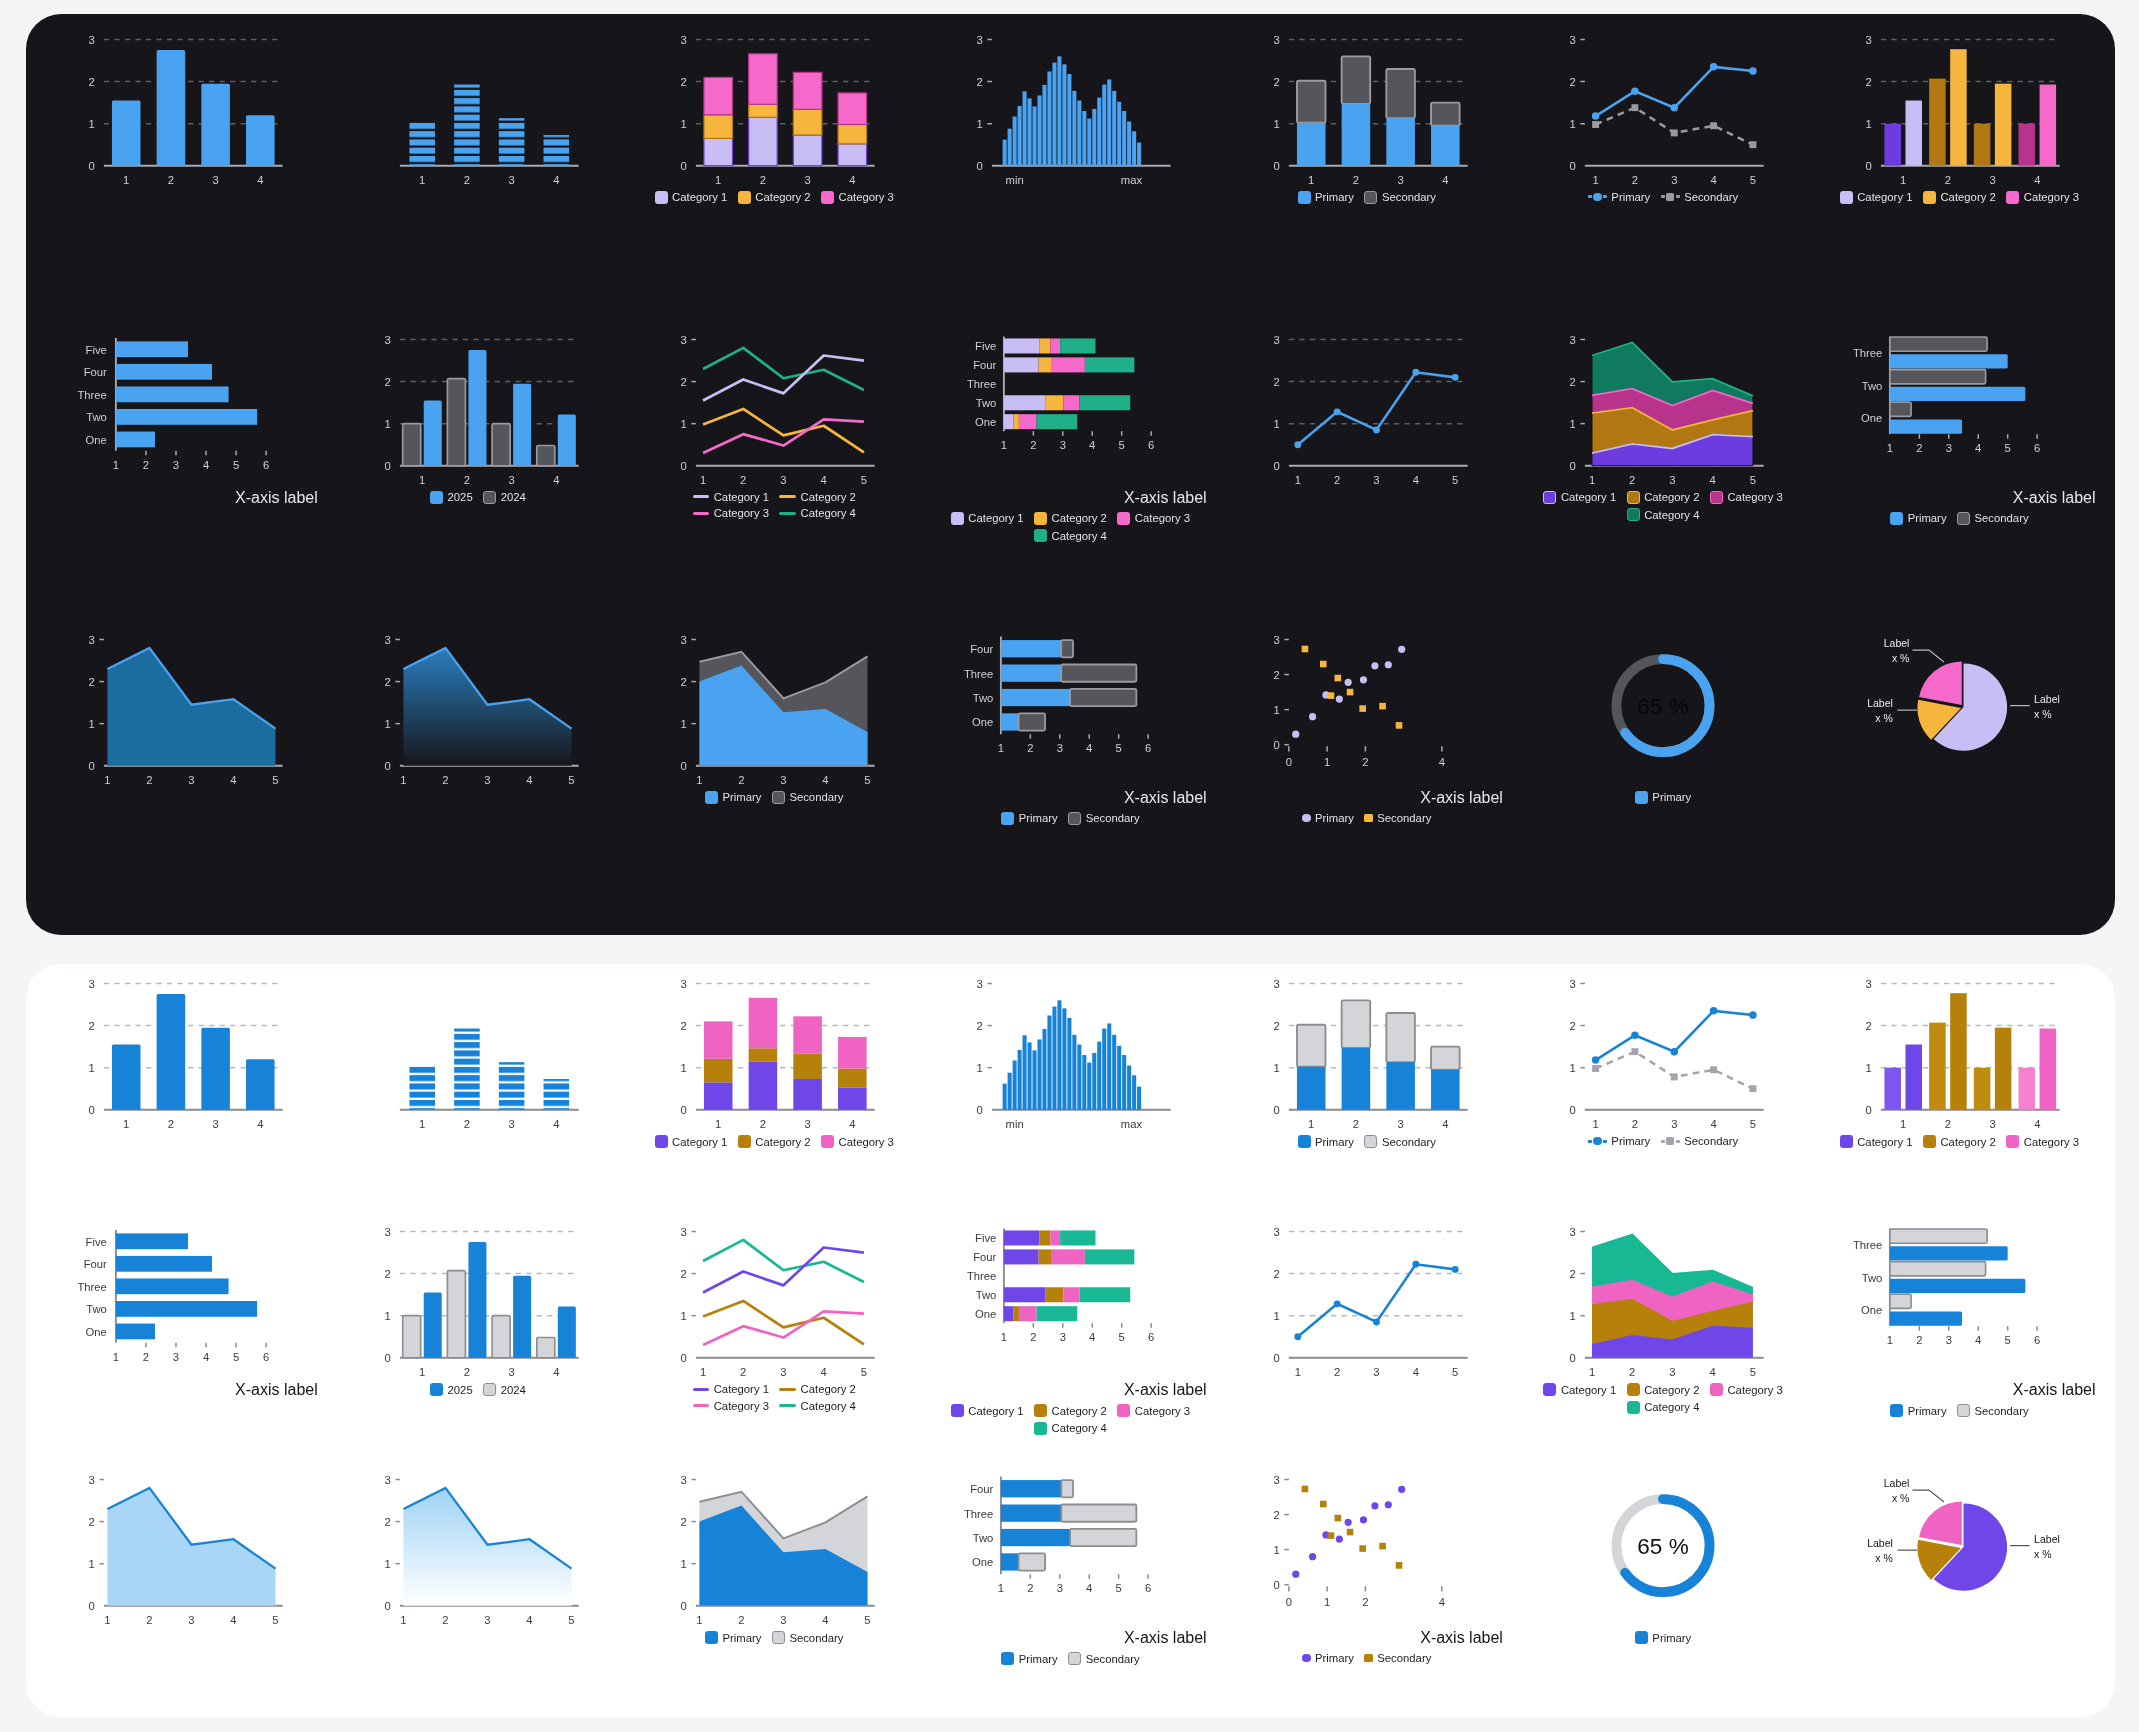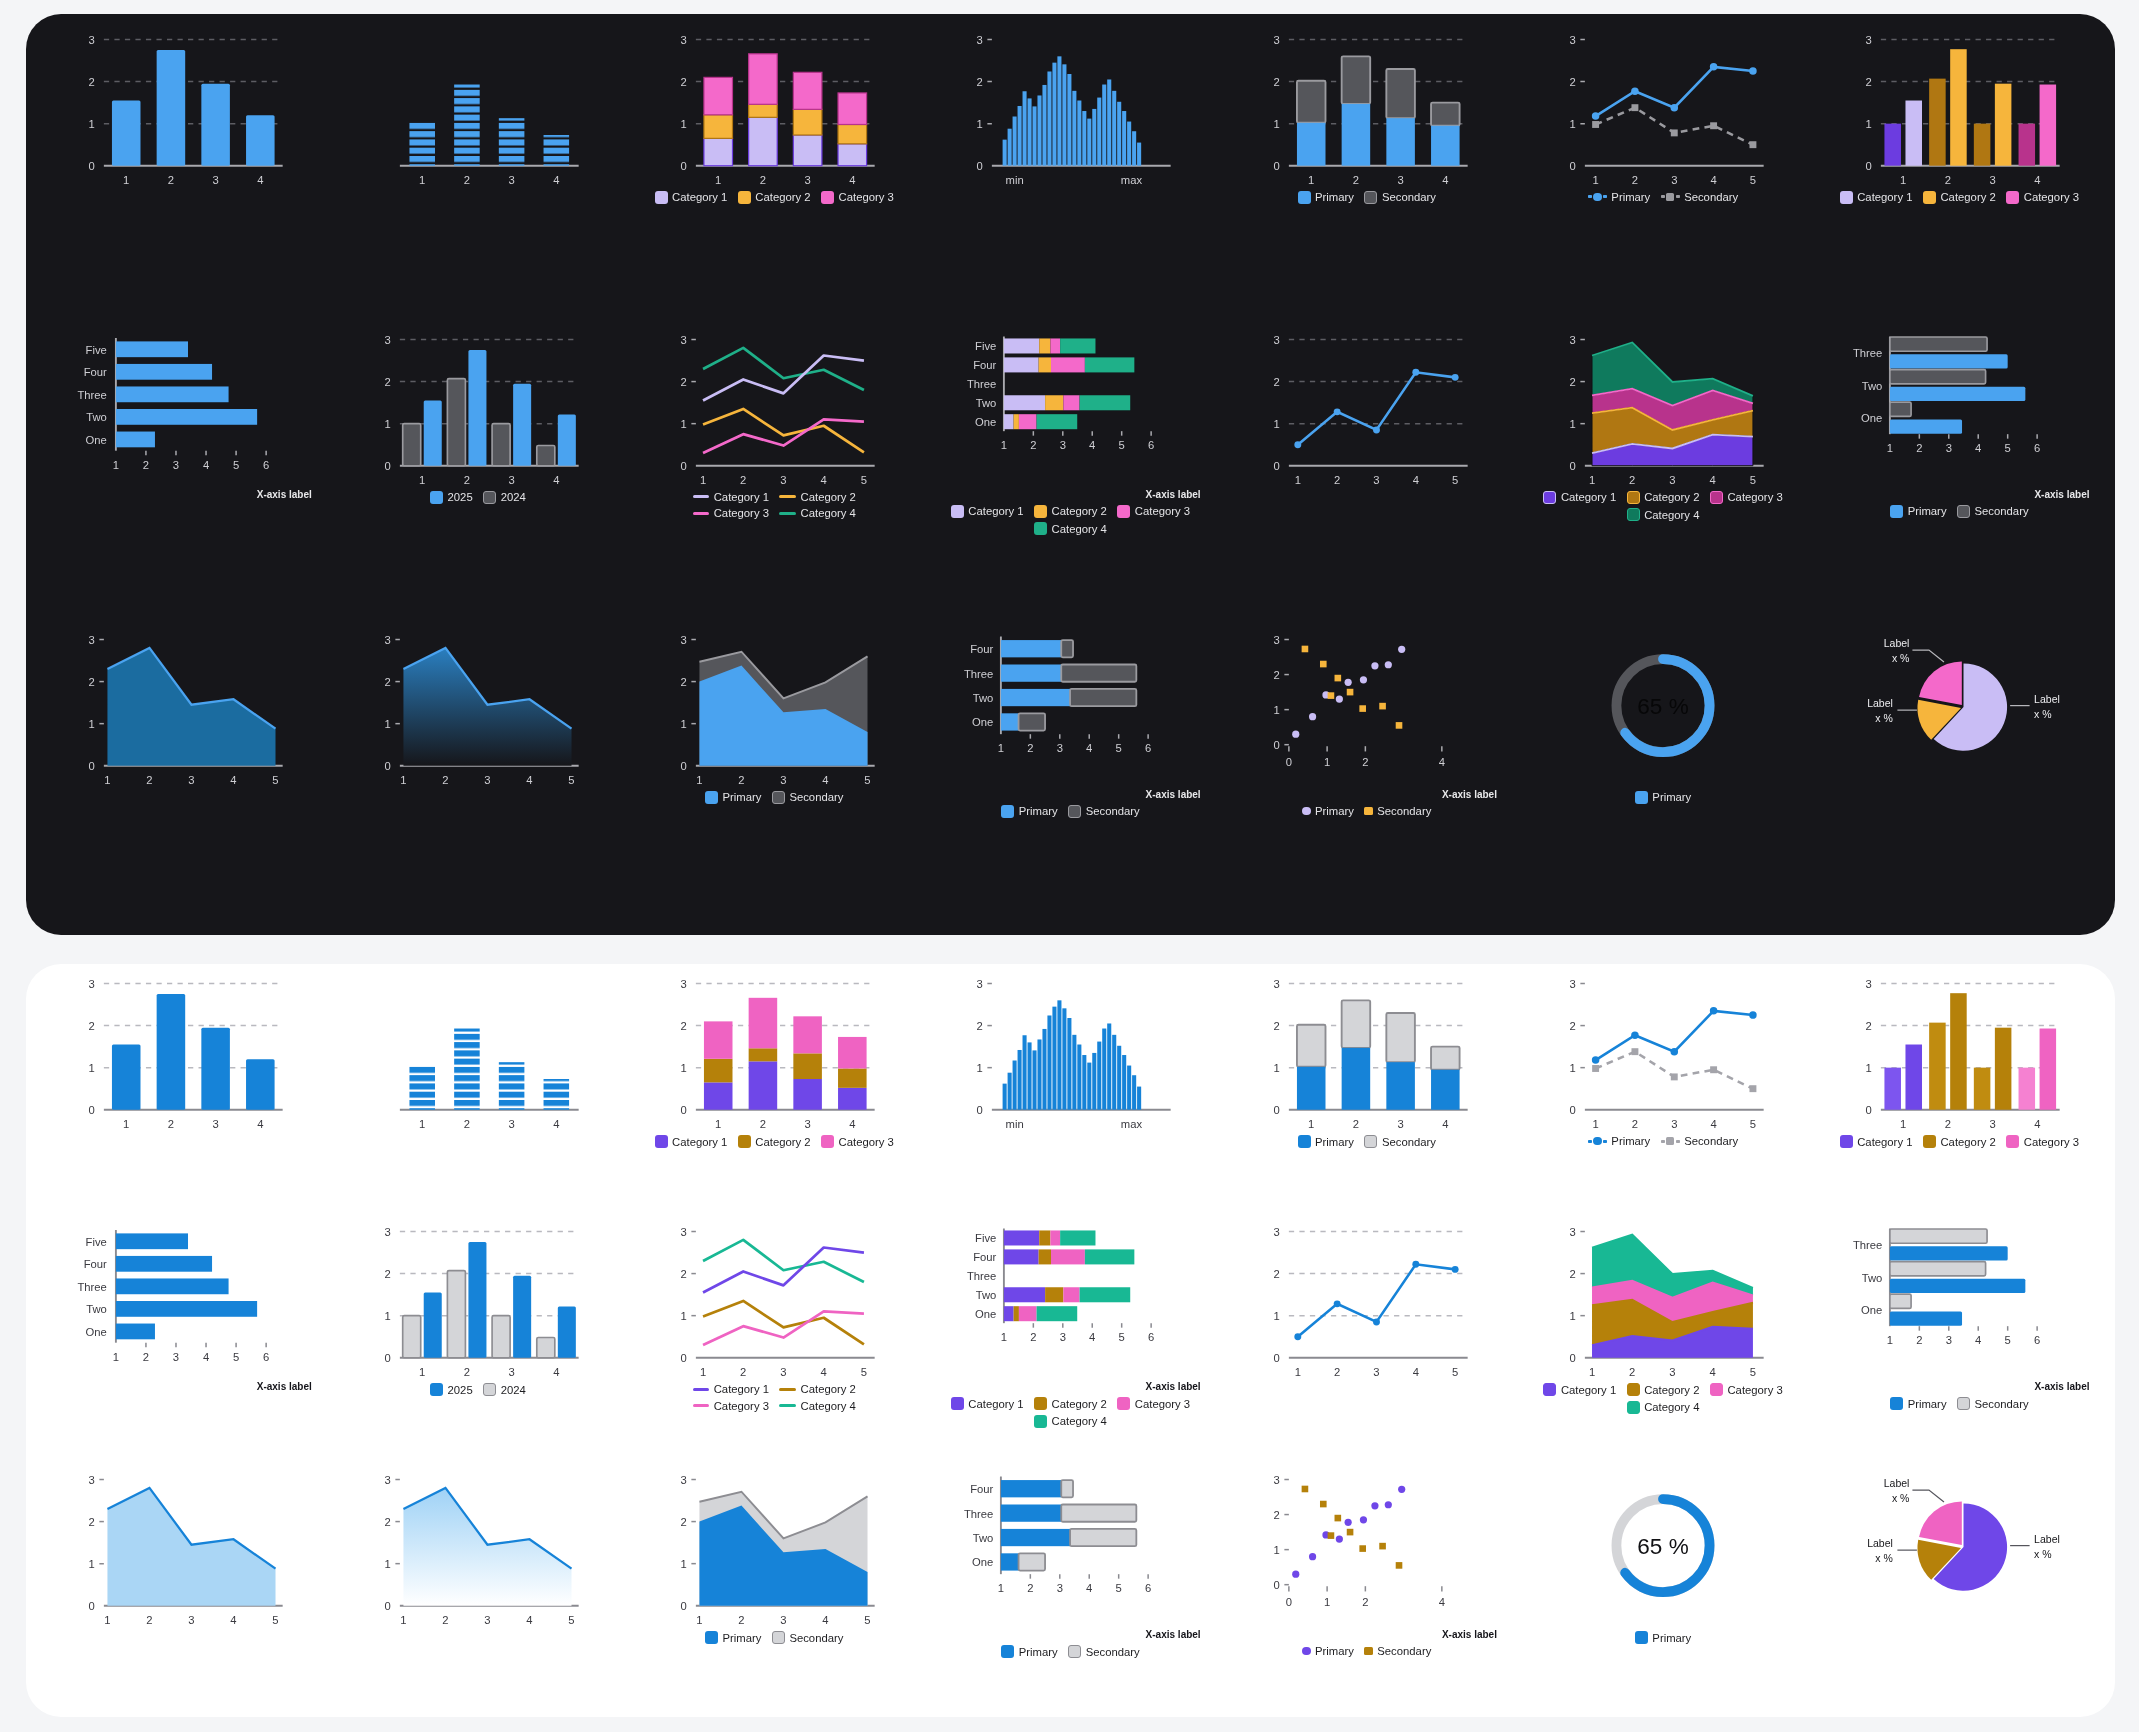--- a/index.html
+++ b/index.html
@@ -23,21 +23,21 @@
   .dark .lg-item{color:#e3e3e6;}
   .light .lg-item{color:#1d1d20;}
   .sw{width:13px;height:13px;border-radius:3px;display:inline-block;}
   .lgline{width:16.6px;height:3px;border-radius:1.5px;display:inline-block;}
   .lgdash{display:inline-flex;align-items:center;gap:1.5px;}
   .lgdash i{width:3.8px;height:3px;border-radius:0.8px;display:inline-block;}
   .lgdash b{width:8.3px;height:8.3px;border-radius:50%;display:inline-block;}
   .lgdash b.sq{border-radius:1.5px;}
   .lgdot{width:8.3px;height:8.3px;border-radius:50%;display:inline-block;}
   .lgdot.sq{border-radius:1.5px;}
-  .axlab{font-size:10px;font-weight:bold;margin-top:3px;align-self:flex-end;margin-right:18px;}
+  .axlab{font-size:16px;font-weight:normal;margin-top:3px;align-self:flex-end;margin-right:12px;}
   .dark .axlab{color:#e8e8ea;}
   .light .axlab{color:#15151a;}
   .tk{font-size:15px;}
   .dark .tk{fill:#cfcfd4;}
   .light .tk{fill:#3a3a40;}
   .dark .ax{stroke:#a9a9ae;}
   .light .ax{stroke:#8a8a90;}
   .dark .gl{stroke:#5d5d63;stroke-dasharray:7 7;}
   .light .gl{stroke:#b9b9bf;stroke-dasharray:7 7;}
   .donutval{font-size:30px;font-weight:500;}

